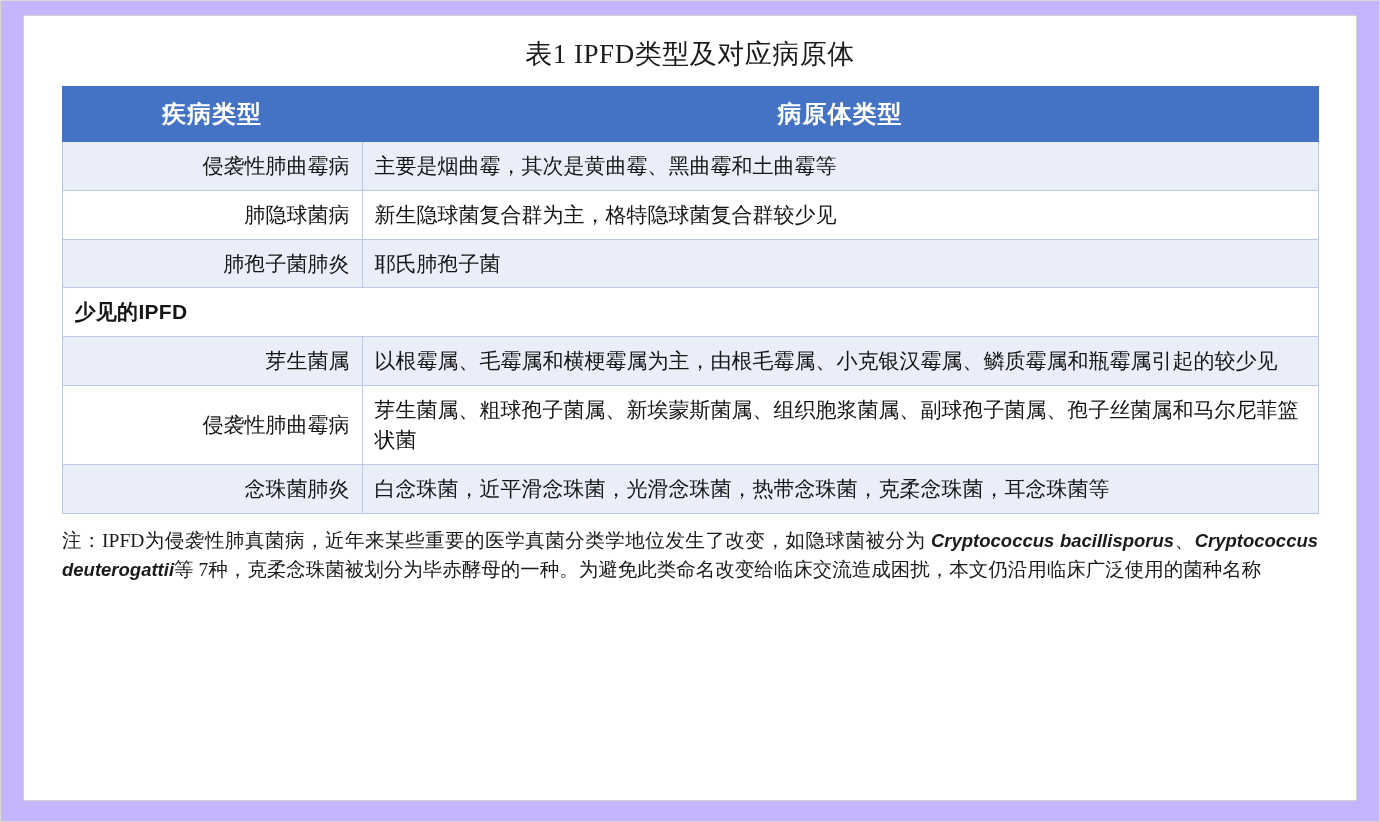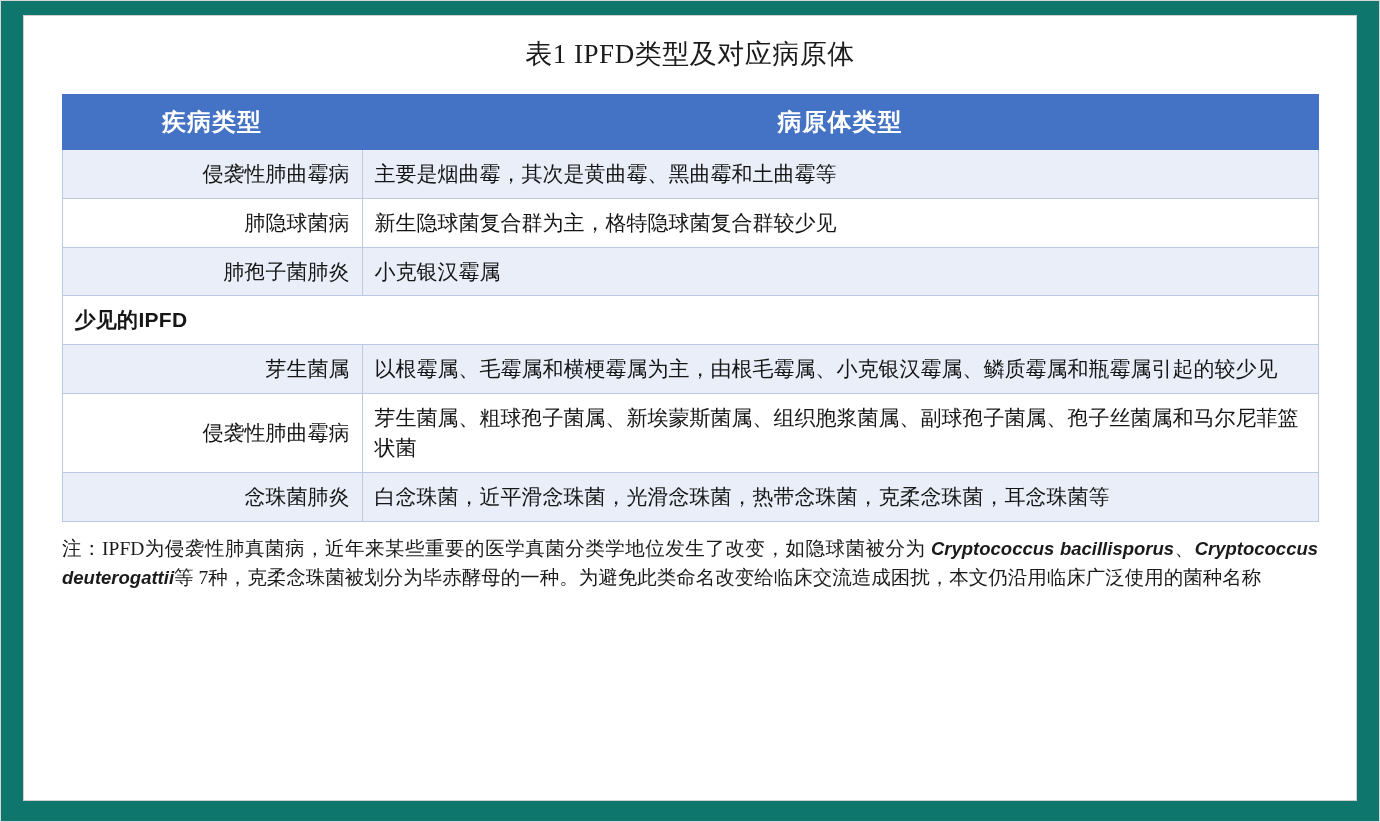--- a/index.html
+++ b/index.html
@@ -12,21 +12,21 @@
     height: 822px;
     font-family: "Liberation Sans", sans-serif;
     color: #1a1a1a;
     overflow: hidden;
   }
   .page {
     position: relative;
     width: 1380px;
     height: 822px;
     box-sizing: border-box;
-    background: #0f766e;
+    background: #c4b5fd;
     border: 1px solid #d8d8d8;
   }
   .inner {
     position: absolute;
     left: 22px;
     top: 14px;
     width: 1334px;
     height: 786px;
     box-sizing: border-box;
     border: 1px solid #cfcfcf;
@@ -38,21 +38,21 @@
     font-size: 27px;
     letter-spacing: 0.5px;
     color: #1b1b1b;
     padding: 8px 0 14px 0;
     font-family: "Liberation Serif", serif;
   }
   table.ipfd {
     width: 1256px;
     border-collapse: collapse;
     table-layout: fixed;
-    margin: 8px auto;
+    margin: 0 auto;
   }
   table.ipfd col.c1 { width: 300px; }
   table.ipfd col.c2 { width: 956px; }
   table.ipfd th {
     background: #4472c4;
     color: #ffffff;
     font-size: 24px;
     font-weight: bold;
     text-align: center;
     padding: 11px 6px;
@@ -120,21 +120,21 @@
         <tr class="alt">
           <td class="cat">侵袭性肺曲霉病</td>
           <td class="pathos">主要是烟曲霉，其次是黄曲霉、黑曲霉和土曲霉等</td>
         </tr>
         <tr class="plain">
           <td class="cat">肺隐球菌病</td>
           <td class="pathos">新生隐球菌复合群为主，格特隐球菌复合群较少见</td>
         </tr>
         <tr class="alt">
           <td class="cat">肺孢子菌肺炎</td>
-          <td class="pathos">小克银汉霉属</td>
+          <td class="pathos">耶氏肺孢子菌</td>
         </tr>
         <tr class="plain">
           <td class="group" colspan="2">少见的IPFD</td>
         </tr>
         <tr class="alt">
           <td class="cat">芽生菌属</td>
           <td class="pathos">以根霉属、毛霉属和横梗霉属为主，由根毛霉属、小克银汉霉属、鳞质霉属和瓶霉属引起的较少见</td>
         </tr>
         <tr class="plain">
           <td class="cat">侵袭性肺曲霉病</td>

